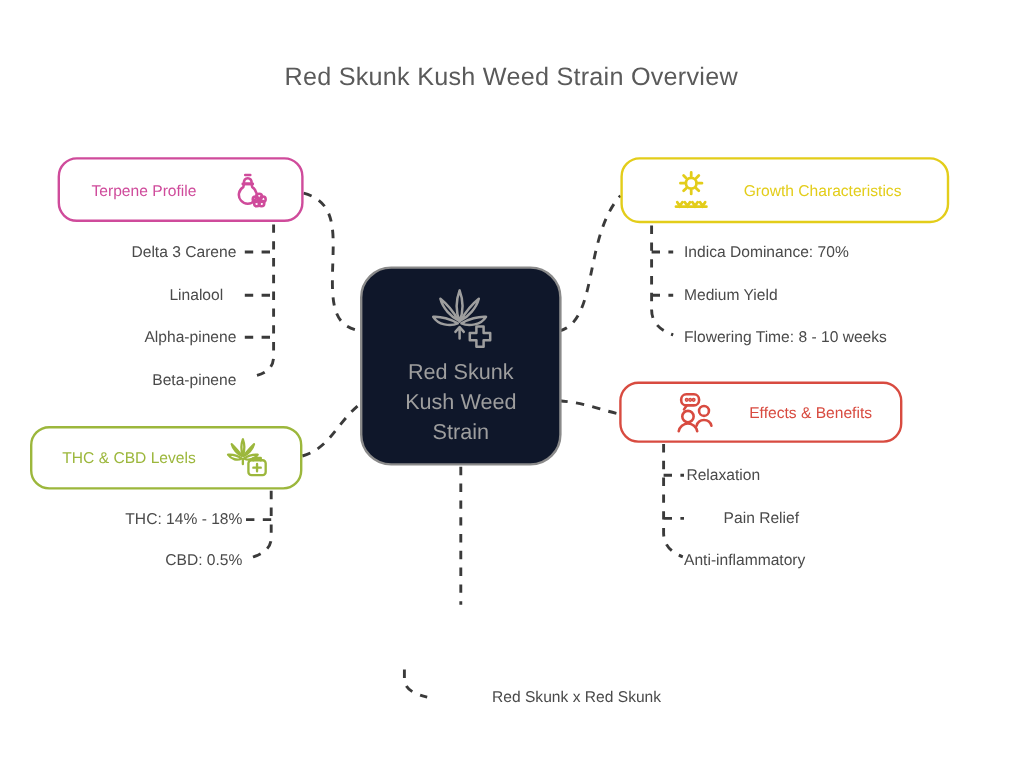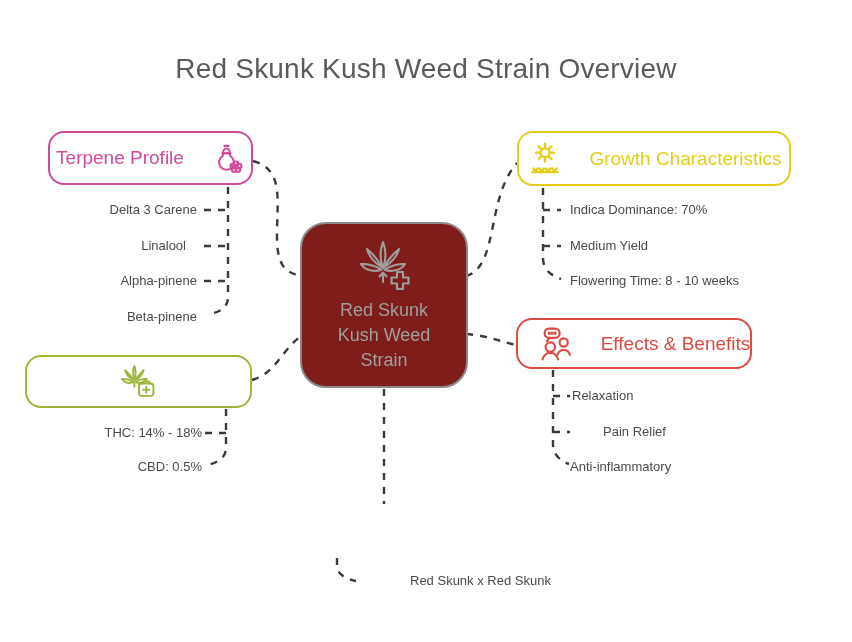--- a/index.html
+++ b/index.html
@@ -1,28 +1,28 @@
 <!DOCTYPE html>
 <html><head>
 <meta charset="utf-8">
 <style>
   html,body{margin:0;padding:0;background:#ffffff;}
   body{width:852px;height:642px;overflow:hidden;font-family:"Liberation Sans",sans-serif;position:relative;}
   .canvas{position:absolute;inset:0;}
   svg.connectors{position:absolute;left:0;top:0;pointer-events:none;}
   .dash{fill:none;stroke:#3a3a3a;stroke-width:2.4;stroke-dasharray:7 7;}
   .page-title{position:absolute;top:53px;left:0;width:852px;text-align:center;
-    font-size:28px;color:#5a5a5a;letter-spacing:.2px;}
+    font-size:21px;color:#5a5a5a;letter-spacing:.2px;}
   .center-node{position:absolute;left:300px;top:222px;width:168px;height:166px;
-    box-sizing:border-box;border:2px solid #8a8a8a;border-radius:26px;background:#7f1d1d;
+    box-sizing:border-box;border:2px solid #8a8a8a;border-radius:26px;background:#0f172a;
     display:flex;flex-direction:column;align-items:center;justify-content:center;gap:4px;}
   .center-label{width:116px;text-align:center;font-size:18px;line-height:25px;color:#9e9e9e;}
   .branch-box{position:absolute;box-sizing:border-box;border:2px solid;border-radius:16px;
     background:#fff;display:flex;align-items:center;justify-content:center;gap:25px;
-    font-size:19px;white-space:nowrap;}
+    font-size:13px;white-space:nowrap;}
   .icon{display:inline-flex;align-items:center;justify-content:center;}
   .box-terpene{left:48px;top:131px;width:205px;height:54px;color:#cf4b9b;border-color:#cf4b9b;}
   .box-growth{left:517px;top:131px;width:274px;height:55px;color:#e3cd1a;border-color:#e3cd1a;}
   .box-thc{left:25px;top:355px;width:227px;height:53px;color:#9cb73c;border-color:#9cb73c;}
   .box-effects{left:516px;top:318px;width:236px;height:51px;color:#d84b40;border-color:#d84b40;padding-left:21px;}
   .box-genetics{left:311px;top:505px;width:146px;height:52px;color:#3cba84;border-color:#3cba84;}
   .item{position:absolute;font-size:13px;line-height:20px;color:#4a4a4a;white-space:nowrap;}
   .item.r{text-align:right;}
 </style>
 </head>
@@ -90,20 +90,21 @@
         <path d="M7 27 l2 3 l2 -3 M13 27 l2 3 l2 -3 M19 27 l2 3 l2 -3 M25 27 l2 3 l2 -3"></path>
       </svg>
     </span>
     <span>Growth Characteristics</span>
   </div>
   <div class="item" style="top:200px;left:570px;">Indica Dominance: 70%</div>
   <div class="item" style="top:236px;left:570px;">Medium Yield</div>
   <div class="item" style="top:271px;left:570px;">Flowering Time: 8 - 10 weeks</div>
 
   <div class="branch-box box-thc">
+    <span>THC &amp; CBD Levels</span>
     <span class="icon">
       <svg width="37" height="37" viewBox="0 0 36 36" fill="none" stroke="#9cb73c" stroke-width="1.9" stroke-linejoin="round" stroke-linecap="round">
         <path d="M14 3 C12.5 7 12.3 11.5 14 16 C15.7 11.5 15.5 7 14 3 Z"></path>
         <path d="M5 7 C7.5 9.5 10.8 13 13.2 16.5 C9.7 15 6 11 5 7 Z"></path>
         <path d="M23 7 C20.5 9.5 17.2 13 14.8 16.5 C18.3 15 22 11 23 7 Z"></path>
         <path d="M2 15.5 C5.5 15.2 10 16.5 13 18.5 C9.7 20.5 4.5 19.3 2 15.5 Z"></path>
         <path d="M26 15.5 C22.5 15.2 18 16.5 15 18.5 C18.3 20.5 23.5 19.3 26 15.5 Z"></path>
         <path d="M14 19 v4"></path>
         <rect x="18.5" y="20" width="14" height="12" rx="2.5"></rect>
         <path d="M22.5 20 v-2 h6 v2"></path>

